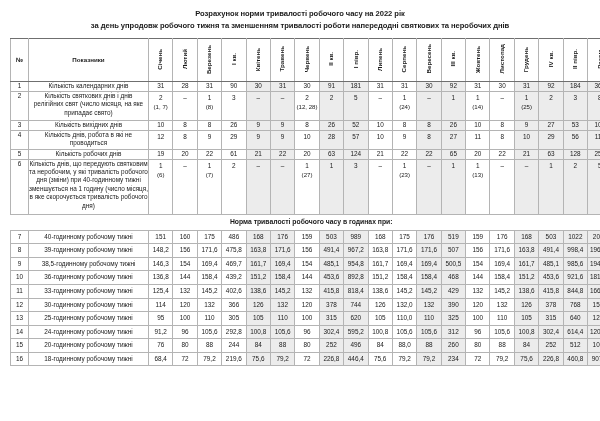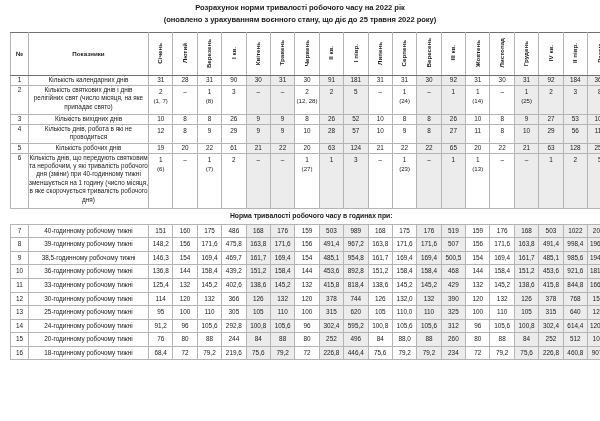--- a/index.html
+++ b/index.html
@@ -12,21 +12,21 @@
     height: 421px;
     font-family: "Liberation Sans", sans-serif;
     color: #1a1a1a;
     overflow: hidden;
   }
   #page {
     width: 600px;
     height: 335px;
     position: relative;
     box-sizing: border-box;
-    padding: 0 10px 0 10px;
+    padding: 6px 10px 0 10px;
   }
   
   .title-block {
     text-align: center;
     font-weight: bold;
     font-size: 7.6px;
     line-height: 12.2px;
     letter-spacing: -0.05px;
     padding: 2px 4px 6px 4px;
   }
@@ -111,21 +111,21 @@
   }
   .thickline td, .thickline th { border-bottom: 1px solid #6f6f6f; }
 </style>
 </head>
 <body>
 
 <div id="page">
 
   <div class="title-block">
     <span class="title-line">Розрахунок норми тривалості робочого часу на 2022 рік</span>
-    <span class="title-line">(оновлено з урахуванням воєнного стану, що діє до 25 травня 2022 року)</span>
+    <span class="title-line">за день упродовж робочого тижня та зменшенням тривалості роботи напередодні святкових та неробочих днів</span>
   </div>
 
   <table class="norm">
     <colgroup id="colgroup-main">
       <col class="w-num">
       <col class="w-ind">
     <col class="w-m">
         <col class="w-m">
         <col class="w-m">
         <col class="w-m">

